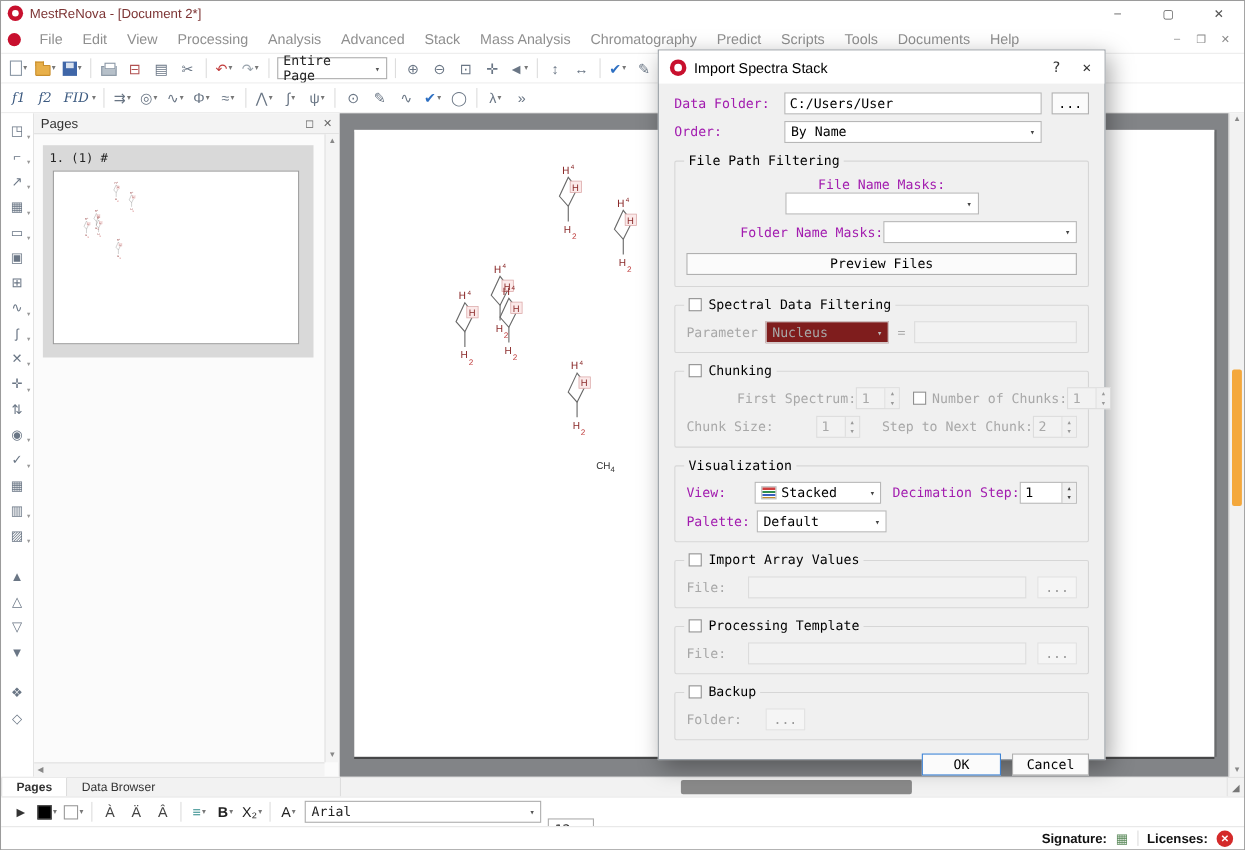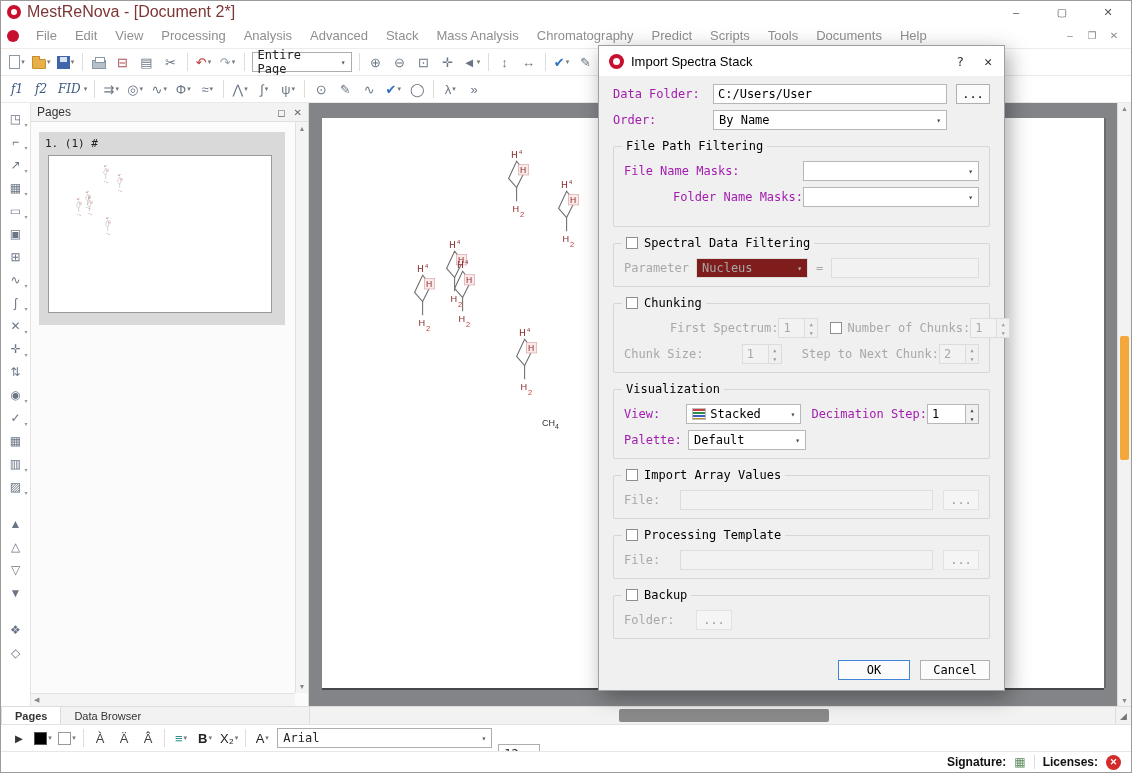--- a/index.html
+++ b/index.html
@@ -4,21 +4,21 @@
 <style>
   * { box-sizing: border-box; margin: 0; padding: 0; }
   html,body { width:1132px; height:773px; overflow:hidden; }
   body { font-family:"Liberation Sans", sans-serif; background:#e8e8e8; position:relative; }
   .app { width:1132px; height:773px; background:#fff; border:1px solid #9b9b9b; display:flex; flex-direction:column; position:relative; overflow:hidden; }
 
   
   .titlebar { height:22px; display:flex; align-items:center; padding-left:6px; background:#fff; flex:none; }
   .tb-logo { width:14px; height:14px; border-radius:50%; background:#c8102e; position:relative; margin-right:6px; flex:none; }
   .tb-logo::after { content:''; position:absolute; left:4px; top:4px; width:6px; height:6px; border-radius:50%; background:#fff; }
-  .tb-title { font-size:16px; color:#7d3535; }
+  .tb-title { font-size:12px; color:#7d3535; }
   .tb-controls { margin-left:auto; display:flex; height:100%; }
   .winbtn { width:46px; height:100%; display:flex; align-items:center; justify-content:center; font-size:11px; color:#555; }
 
   
   .menubar { height:26px; display:flex; align-items:center; padding-left:6px; background:#fff; border-bottom:1px solid #ececec; flex:none; }
   .menu-app-icon { width:12px; height:12px; border-radius:50%; background:#c8102e; margin-right:8px; flex:none; }
   .menu-item { font-size:13px; color:#8f8f8f; padding:0 9px; white-space:nowrap; }
   .mdi-controls { margin-left:auto; display:flex; padding-right:6px; }
   .mdibtn { width:22px; height:18px; display:flex; align-items:center; justify-content:center; font-size:10px; color:#8a8a8a; }
 
@@ -681,34 +681,35 @@
         <div class="dcombo" style="flex:1;gap:38px;">
           <span>By Name</span>
             <span class="chev">▾</span>
         </div>
       </div>
 
       <div class="group" style="padding-bottom:10px;">
         <div class="gtitle">
             <span>File Path Filtering</span>
           </div>
-        <div class="drow" style="margin-bottom:6px;">
+        <div class="drow" style="margin-bottom:6px;flex-direction:column;">
           <span class="dlabel" style="flex:1;">File Name Masks:</span>
           <div class="dcombo" style="width:176px;">
             <span></span>
               <span class="chev">▾</span>
           </div>
         </div>
         <div class="drow" style="margin-bottom:9px;text-align:right;">
           <span class="dlabel" style="flex:1;">Folder Name Masks:</span>
           <div class="dcombo" style="width:176px;">
             <span></span>
               <span class="chev">▾</span>
           </div>
         </div>
+        <button class="dbtn" style="width:100%;">Preview Files</button>
       </div>
 
       <div class="group">
         <div class="gtitle">
           <span class="cb"></span>
           <span>Spectral Data Filtering</span>
         </div>
         <div class="drow">
           <span class="dlabel dis" style="width:72px;">Parameter</span>
           <div class="dcombo disabled" style="width:112px;">

